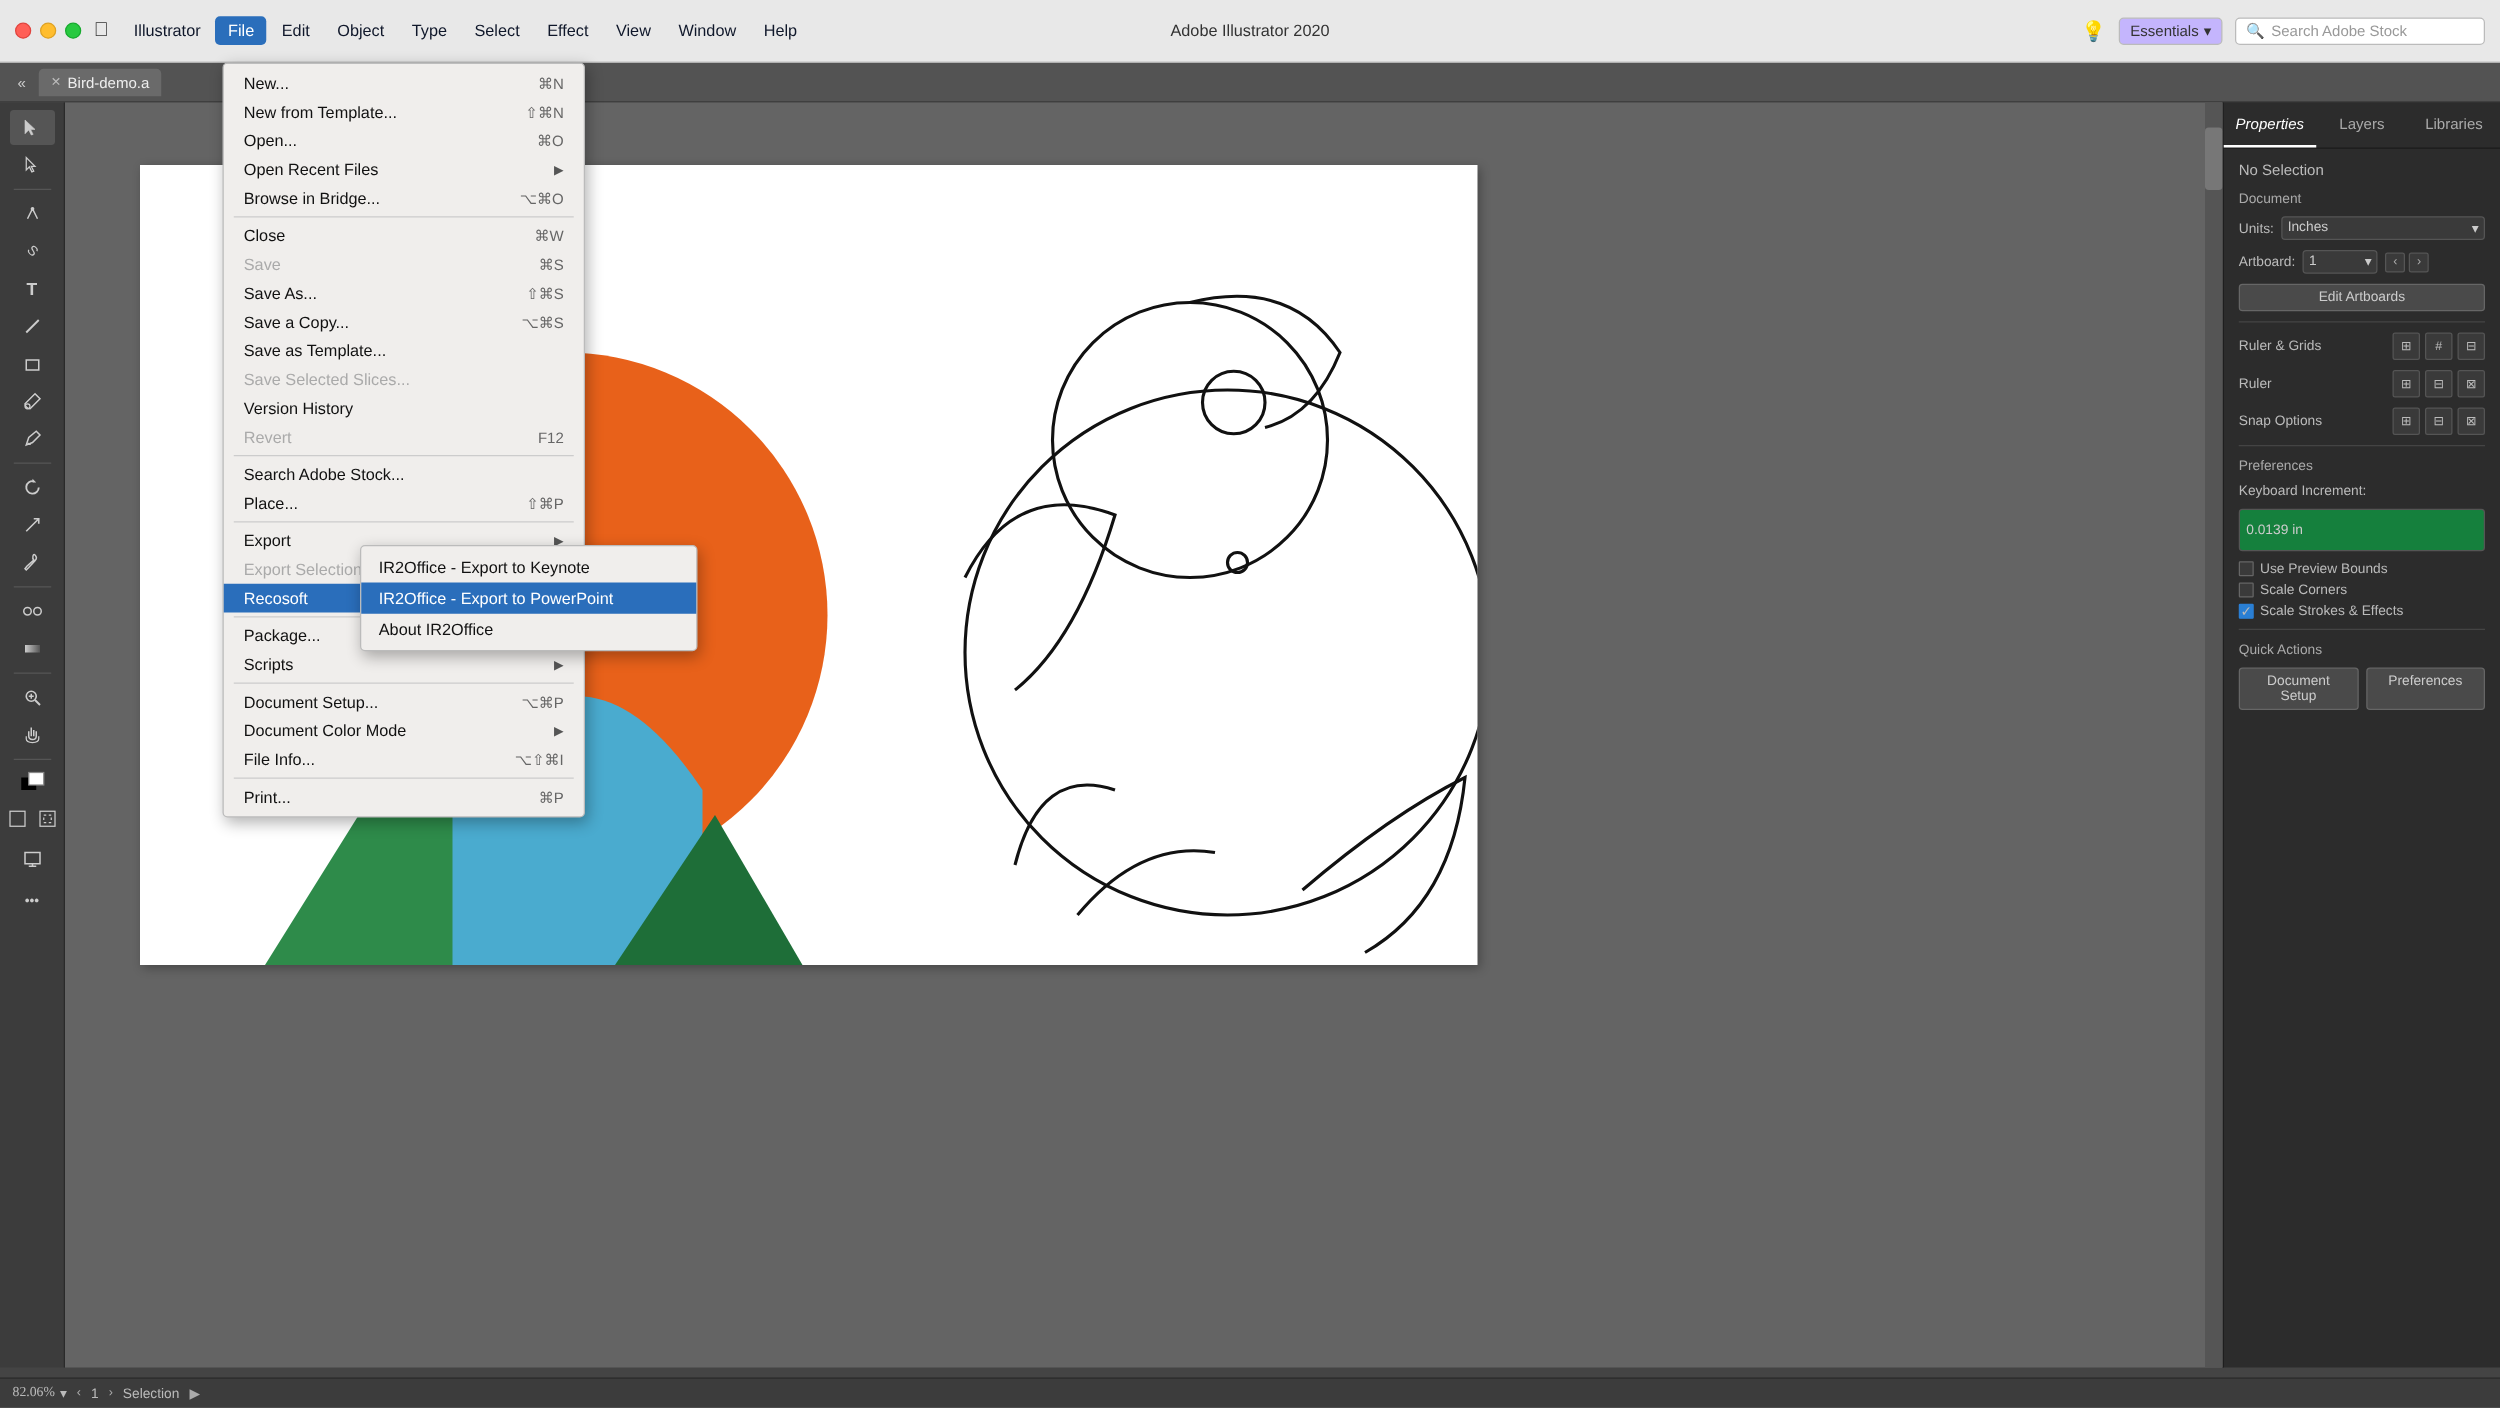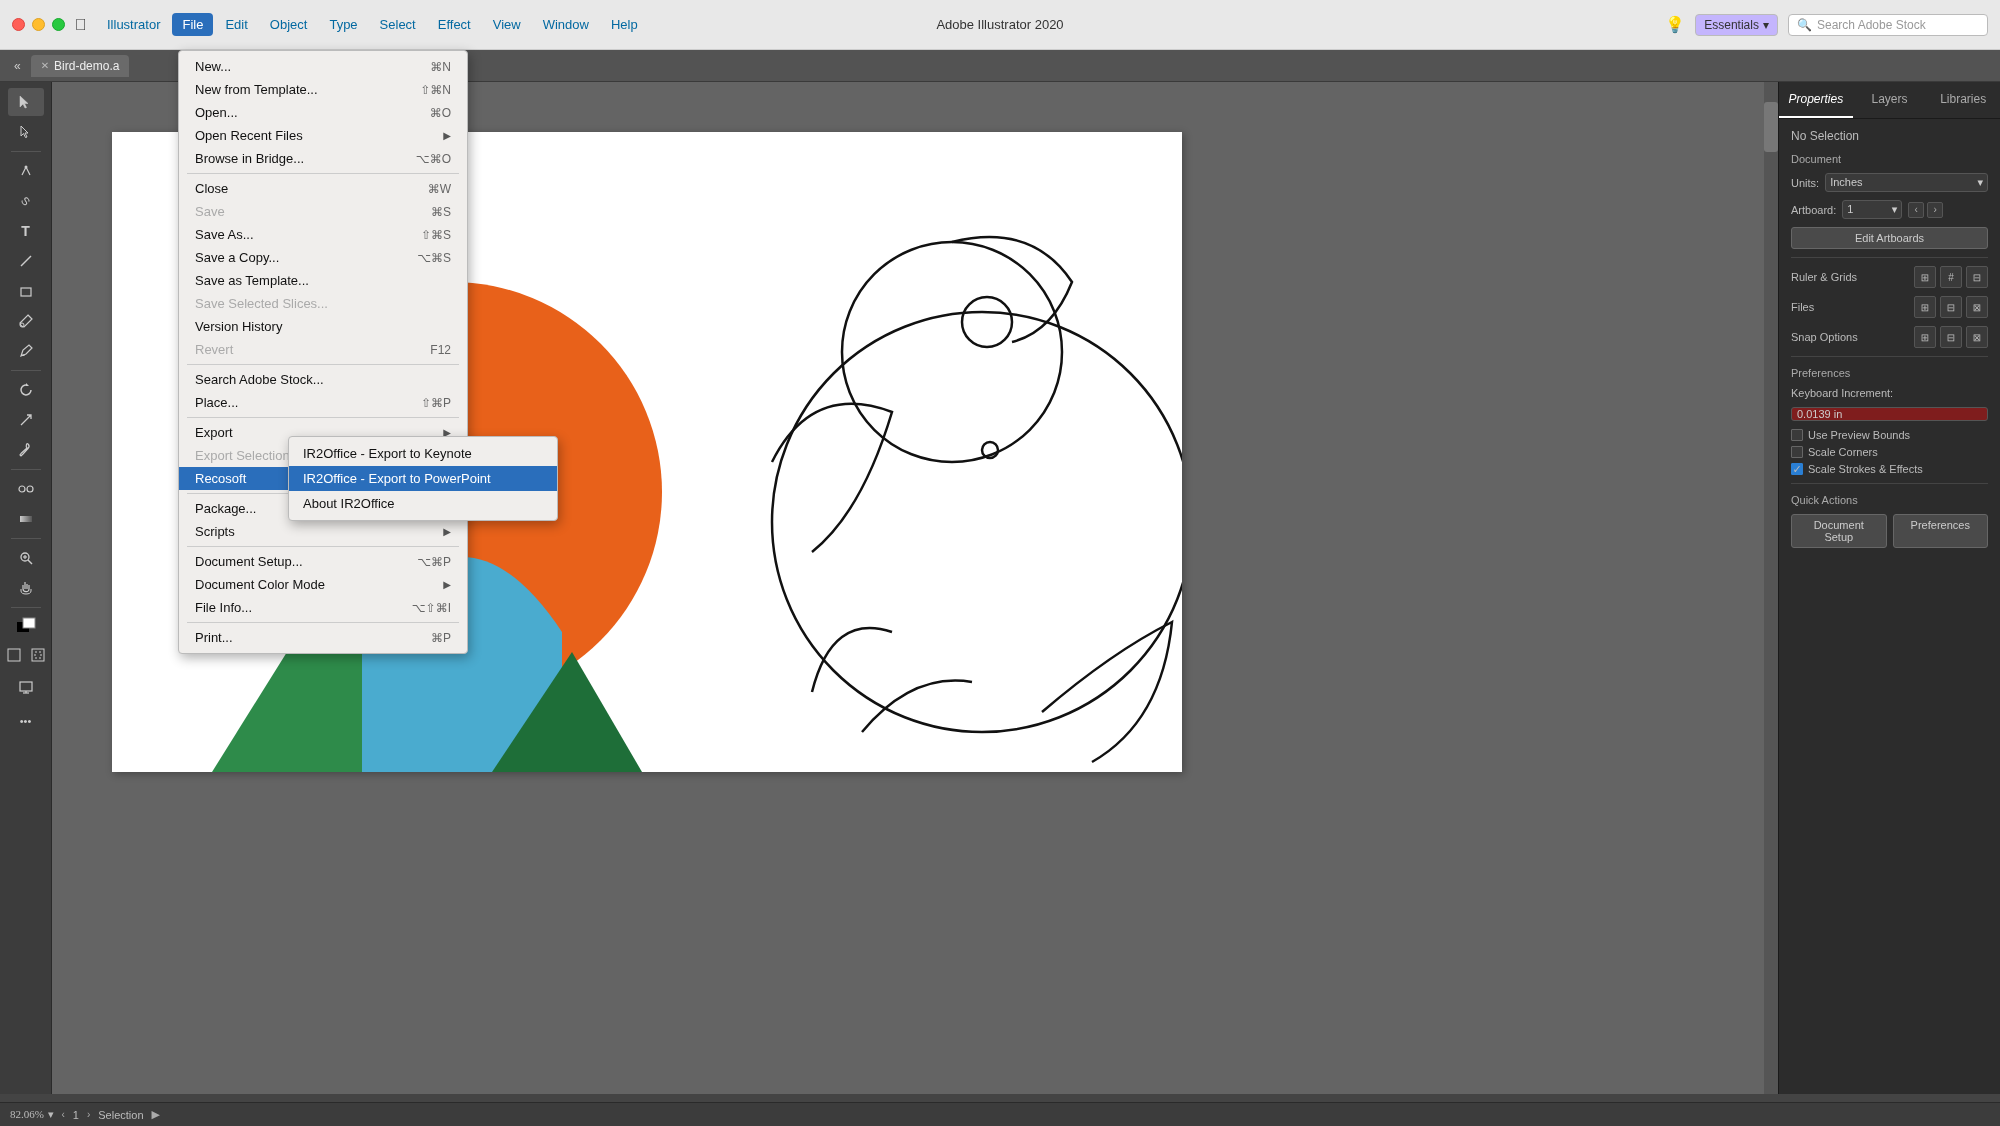--- a/index.html
+++ b/index.html
@@ -46,21 +46,21 @@
       display: flex;
       align-items: center;
       gap: 2px;
       flex: 1;
     }
     .menu-item {
       padding: 4px 10px;
       border-radius: 4px;
       cursor: pointer;
       font-size: 13px;
-      color: #0369a1;
+      color: #0f172a;
       white-space: nowrap;
     }
     .menu-item.active { background: #2a6ebb; color: white; }
     .app-title {
       position: absolute;
       left: 50%;
       transform: translateX(-50%);
       font-size: 13px;
       color: #333;
       font-weight: 400;
@@ -314,26 +314,26 @@
       height: 12px;
       border: 1px solid #666;
       background: #3a3a3a;
       display: flex;
       align-items: center;
       justify-content: center;
       border-radius: 1px;
     }
     .checkbox-box.checked { background: #2a7fd4; border-color: #2a7fd4; }
     .input-field {
-      background: #7f1d1d;
+      background: #15803d;
       border: 1px solid #555;
       border-radius: 3px;
       color: #ccc;
       font-size: 11px;
-      padding: 0 5px;
+      padding: 10px 5px;
       flex: 1;
     }
     .section-divider {
       height: 1px;
       background: #444;
       margin: 8px 0;
     }
 
     
     .statusbar {
@@ -690,21 +690,21 @@
       <div class="panel-row">
         <label style="flex:1">Ruler &amp; Grids</label>
         <div class="panel-row-icons">
           <div class="panel-icon-btn">⊞</div>
           <div class="panel-icon-btn">#</div>
           <div class="panel-icon-btn">⊟</div>
         </div>
       </div>
 
       <div class="panel-row">
-        <label style="flex:1">Files</label>
+        <label style="flex:1">Ruler</label>
         <div class="panel-row-icons">
           <div class="panel-icon-btn">⊞</div>
           <div class="panel-icon-btn">⊟</div>
           <div class="panel-icon-btn">⊠</div>
         </div>
       </div>
 
       <div class="panel-row">
         <label style="flex:1">Snap Options</label>
         <div class="panel-row-icons">

